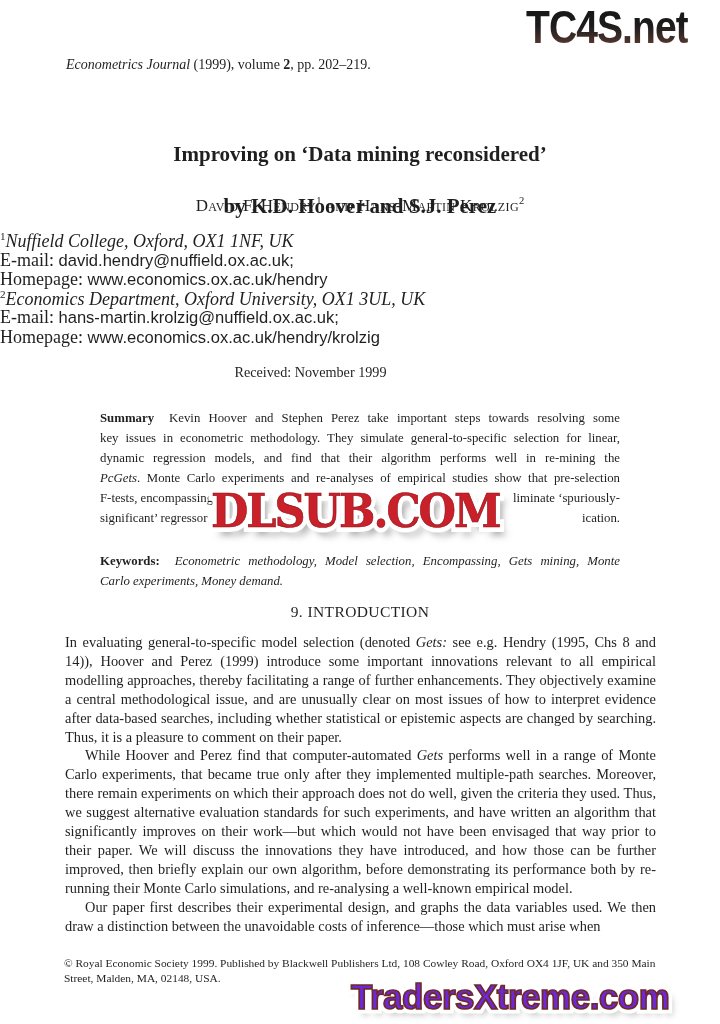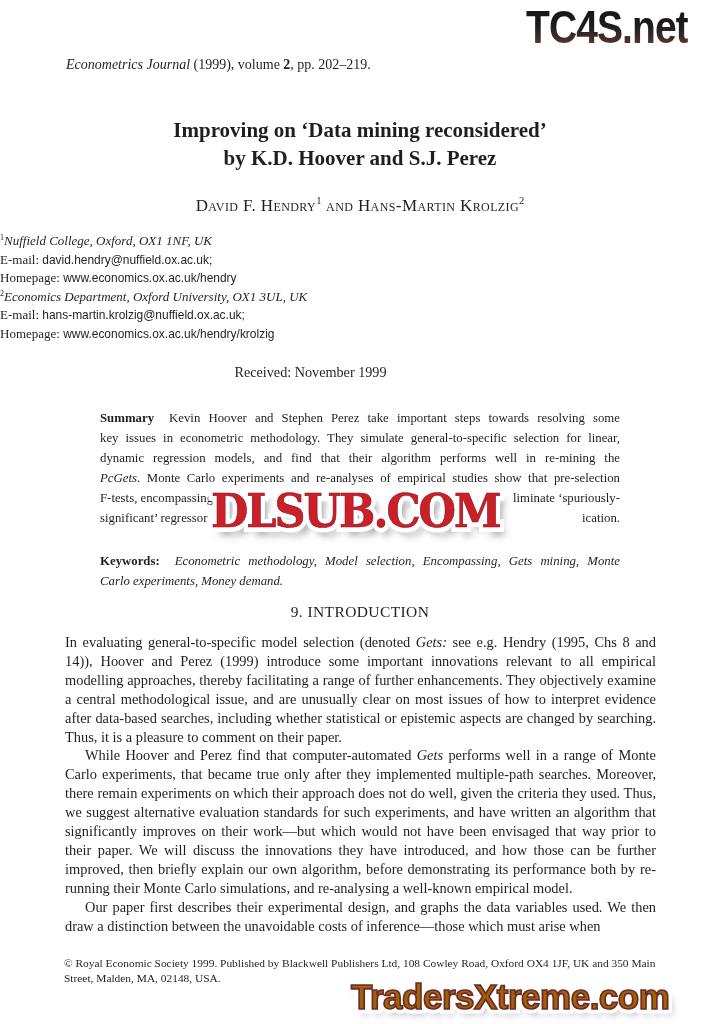--- a/index.html
+++ b/index.html
@@ -11,24 +11,24 @@
   .b{font-weight:bold;}
   .tt{font-family:Liberation Sans, sans-serif;font-size:0.92em;}
   .sup{vertical-align:super;font-size:0.62em;line-height:0;}
   .sc{font-variant:small-caps;letter-spacing:0.4px;}
   .gap{display:inline-block;width:15px;}
 
   
   .journal-line{position:absolute;top:57px;left:66px;font-size:14px;white-space:nowrap;}
   .title{position:absolute;top:116px;left:0;width:720px;margin:0;text-align:center;
          font-size:21px;font-weight:bold;line-height:28px;}
-  .title .tline{display:block;}
+  .title .tline{display:block;margin-top:24px;}
   .authors{position:absolute;top:196px;left:0;width:720px;text-align:center;font-size:17px;}
   .affiliation{position:absolute;top:232px;left:0;width:720px;text-align:center;
-               font-size:13px;line-height:18.6px;}
+               font-size:18px;line-height:18.6px;}
   .received{position:absolute;top:364px;left:0;width:621px;text-align:center;font-size:14.2px;}
 
   
   .summary{position:absolute;top:408px;left:100px;width:520px;font-size:12.8px;line-height:20px;}
   .keywords{position:absolute;top:551px;left:100px;width:520px;font-size:12.8px;line-height:20px;}
   .line{text-align:justify;text-align-last:justify;}
   .line.plain{text-align:left;text-align-last:left;}
   .line.flex{display:flex;justify-content:space-between;text-align:left;text-align-last:left;}
 
   
@@ -51,21 +51,21 @@
           -webkit-background-clip:text;background-clip:text;color:transparent;}
   .wm-mid{position:absolute;top:483px;left:211px;z-index:6;
           font-family:"DejaVu Serif",serif;font-weight:bold;font-size:43px;
           letter-spacing:-2px;transform:scaleY(1.1);transform-origin:left top;
           color:#c9202a;-webkit-text-stroke:0.6px #8d1118;}
   .wm-mid::before{content:attr(data-text);position:absolute;left:0;top:0;z-index:-1;
           color:#fff;-webkit-text-stroke:9px #ffffff;
           text-shadow:6px 7px 7px rgba(90,90,90,0.6);}
   .wm-bottom{position:absolute;top:977px;left:351px;z-index:6;
           font-family:"Liberation Sans",sans-serif;font-weight:bold;font-size:35px;
-          letter-spacing:-0.5px;color:#a16207;-webkit-text-stroke:1.7px #6e2a27;}
+          letter-spacing:-0.5px;color:#6d28d9;-webkit-text-stroke:1.7px #6e2a27;}
   .wm-bottom::before{content:attr(data-text);position:absolute;left:0;top:0;z-index:-1;
           color:#fff;-webkit-text-stroke:9px #ffffff;
           text-shadow:4px 6px 6px rgba(110,110,110,0.55);}
 </style>
 </head>
 <body>
 
 <div class="page">
 
   <div class="wm wm-top">TC4S.net</div>

